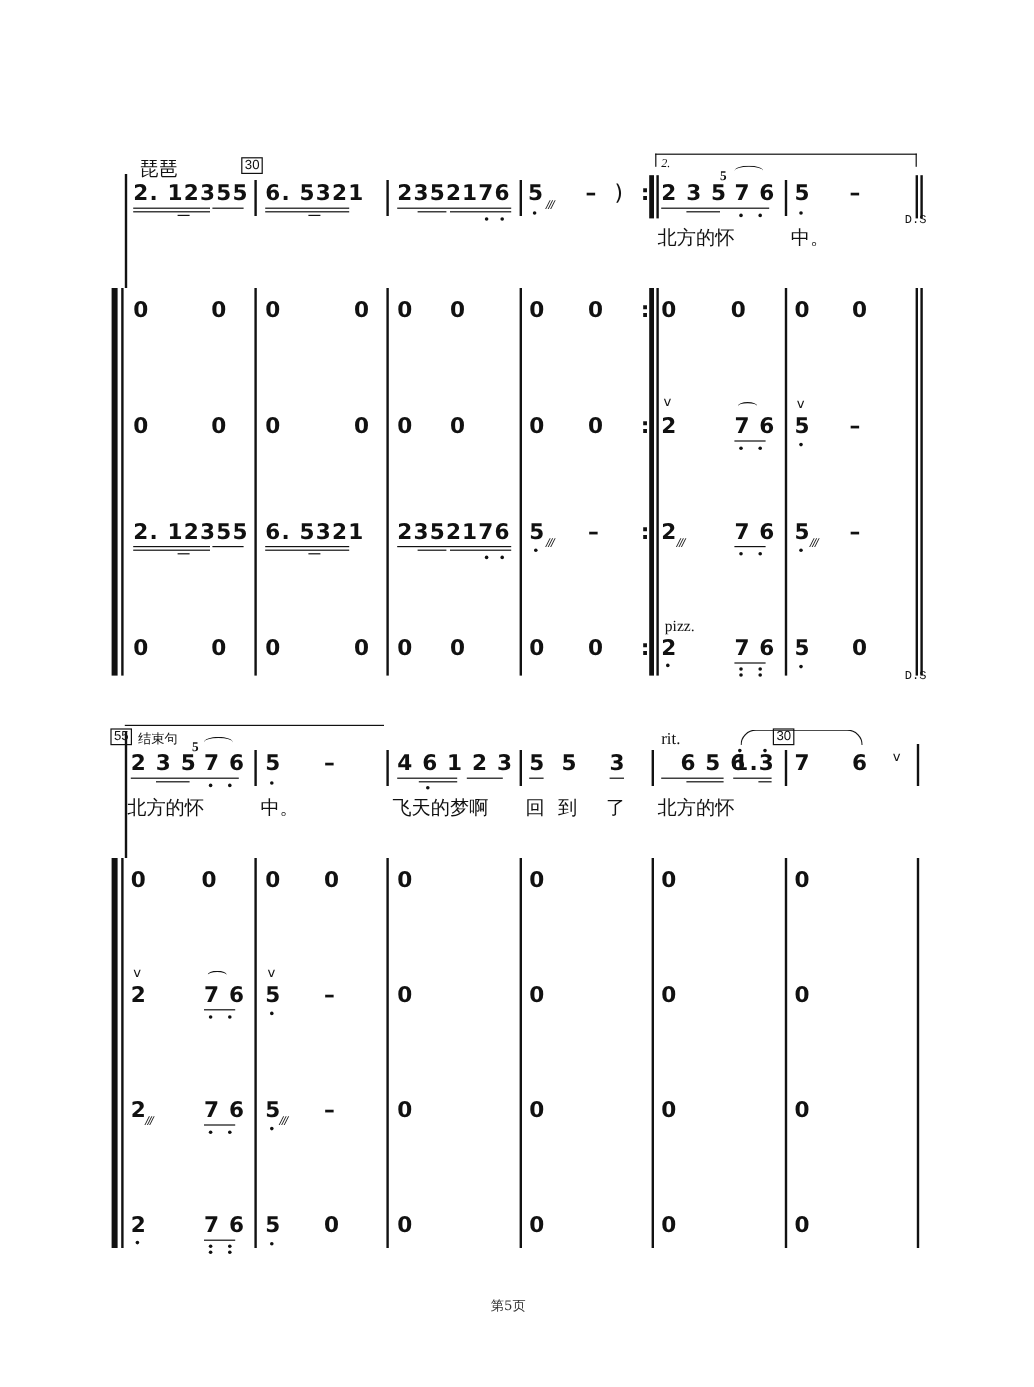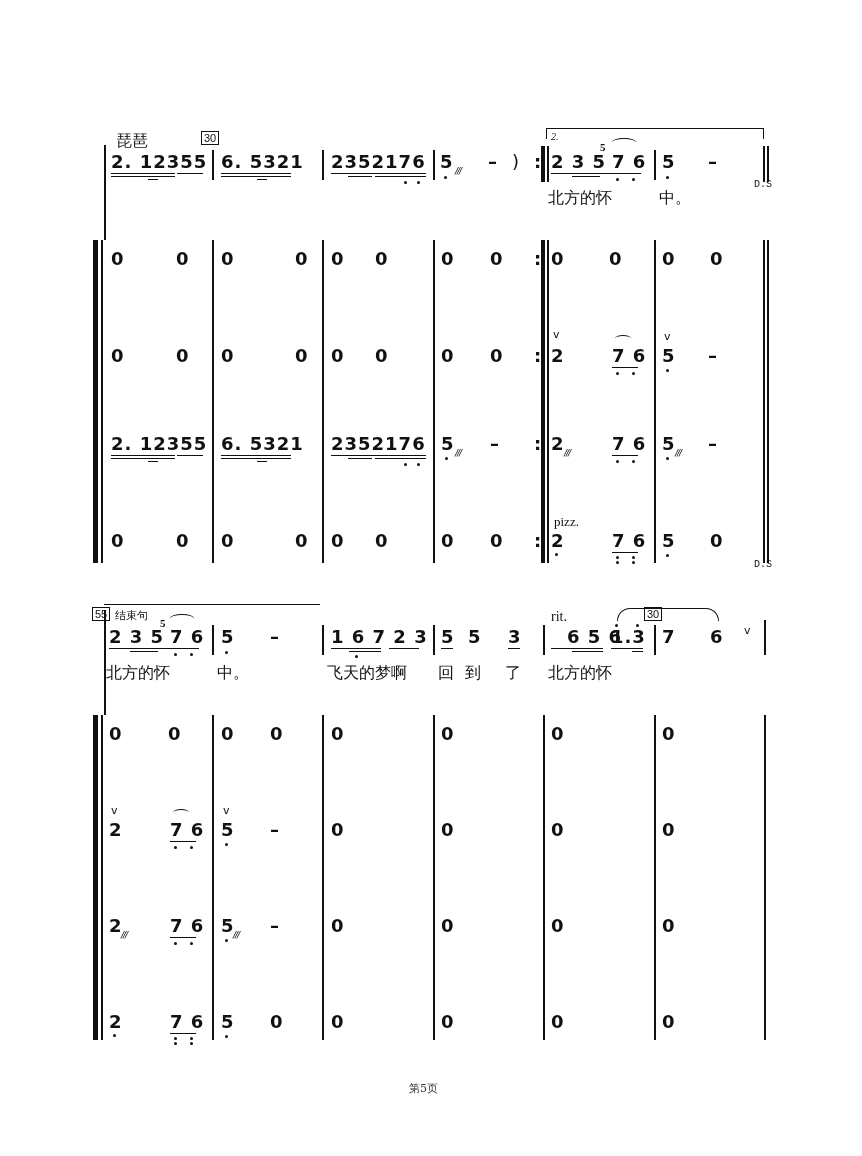--- a/index.html
+++ b/index.html
@@ -203,21 +203,21 @@
   <div class="dot" style="left:174px;top:653px;"></div>
   <div class="dot" style="left:190px;top:653px;"></div>
   <div class="abs" style="left:170px;top:614px;width:24px;height:8px;border-top:1px solid #111;border-radius:50% 50% 0 0;"></div>
 
   <div class="bar" style="left:212px;top:625px;height:30px;"></div>
   <div class="note" style="left:221px;top:627px;">5</div>
   <div class="dot" style="left:225px;top:651px;"></div>
   <div class="note" style="left:270px;top:627px;">–</div>
 
   <div class="bar" style="left:322px;top:625px;height:30px;"></div>
-  <div class="note" style="left:331px;top:627px;">1 6 7 2 3</div>
+  <div class="note" style="left:331px;top:627px;">4 6 1 2 3</div>
   <div class="uline" style="left:331px;top:648px;width:50px;"></div>
   <div class="uline" style="left:349px;top:651px;width:32px;"></div>
   <div class="dot" style="left:355px;top:655px;"></div>
   <div class="uline" style="left:389px;top:648px;width:30px;"></div>
 
   <div class="bar" style="left:433px;top:625px;height:30px;"></div>
   <div class="note" style="left:441px;top:627px;">5</div>
   <div class="uline" style="left:441px;top:648px;width:12px;"></div>
   <div class="note" style="left:468px;top:627px;">5</div>
   <div class="note" style="left:508px;top:627px;">3</div>

